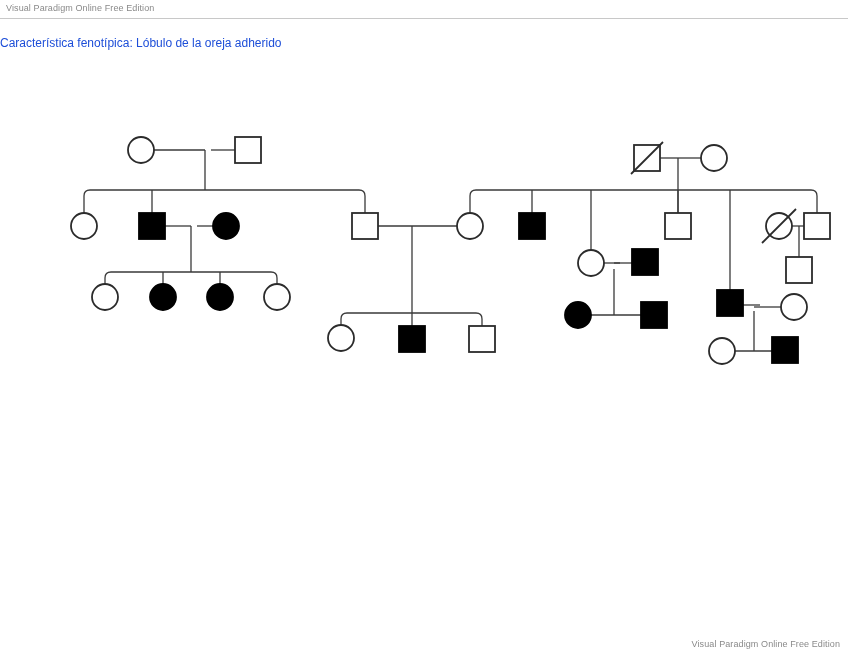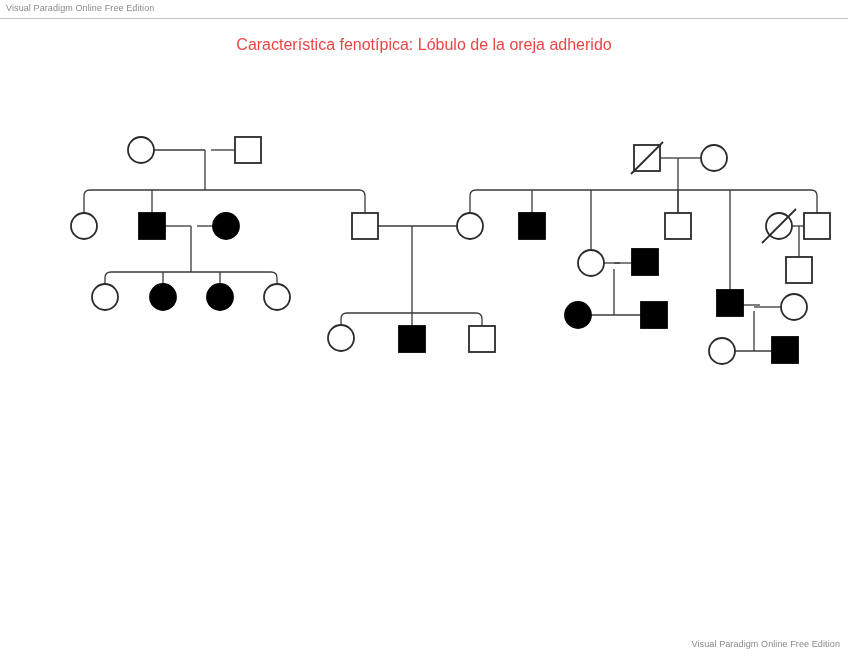--- a/index.html
+++ b/index.html
@@ -47,23 +47,22 @@
     top: 18px;
     width: 848px;
     height: 1px;
     background: #c8c8c8;
   }
   .chart-title {
     position: absolute;
     left: 0;
     top: 36px;
     width: 848px;
-    text-align: center;
-    font-size: 16px;
-    color: #ef4444;
+    font-size: 12px;
+    color: #1d4ed8;
     font-family: "Liberation Sans", sans-serif;
   }
   svg .lnk { stroke: #3a3a3a; stroke-width: 1.3; fill: none; }
   svg .sym-open { fill: #ffffff; stroke: #2b2b2b; stroke-width: 1.8; }
   svg .sym-filled { fill: #000000; stroke: #000000; stroke-width: 1.8; }
   svg .slash { stroke: #2b2b2b; stroke-width: 1.8; fill: none; }
 </style>
 </head>
 <body>
 

